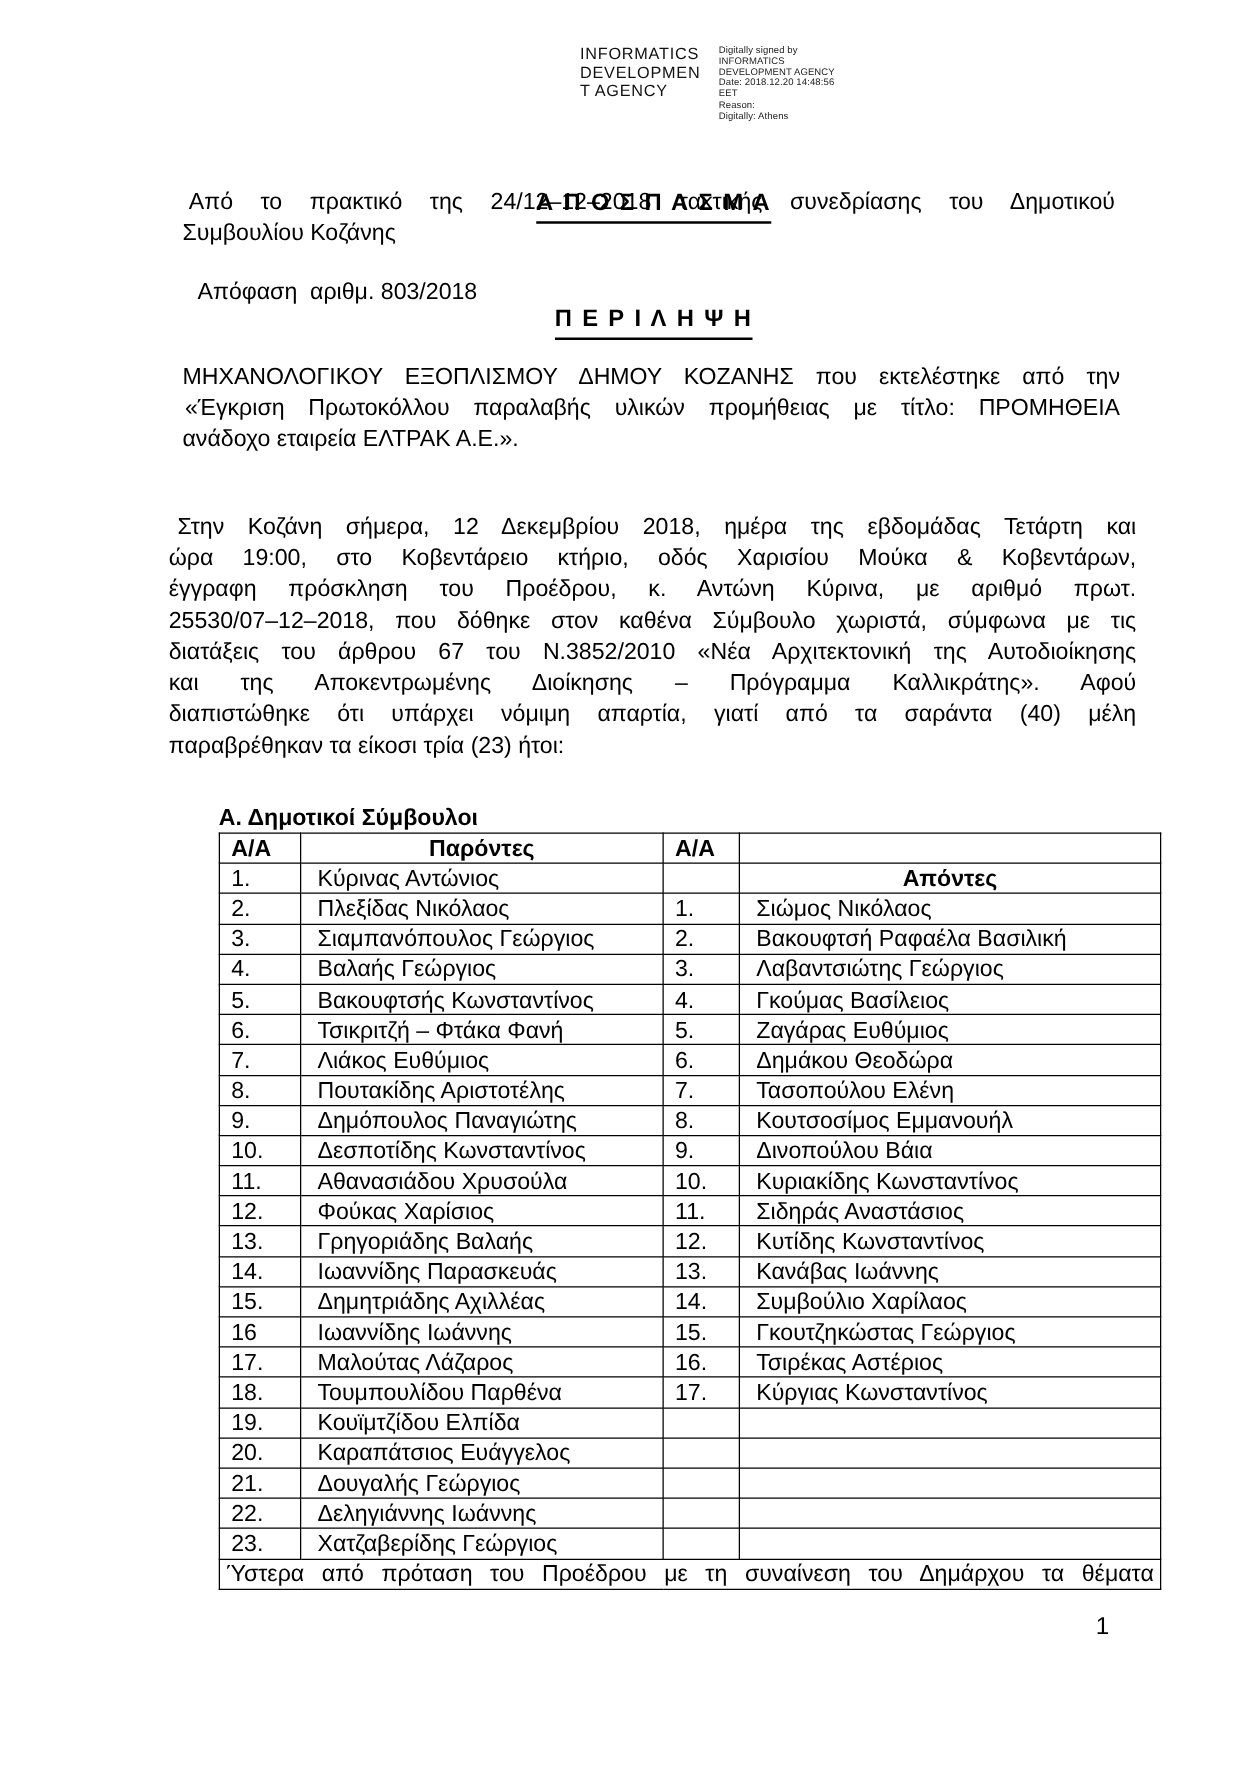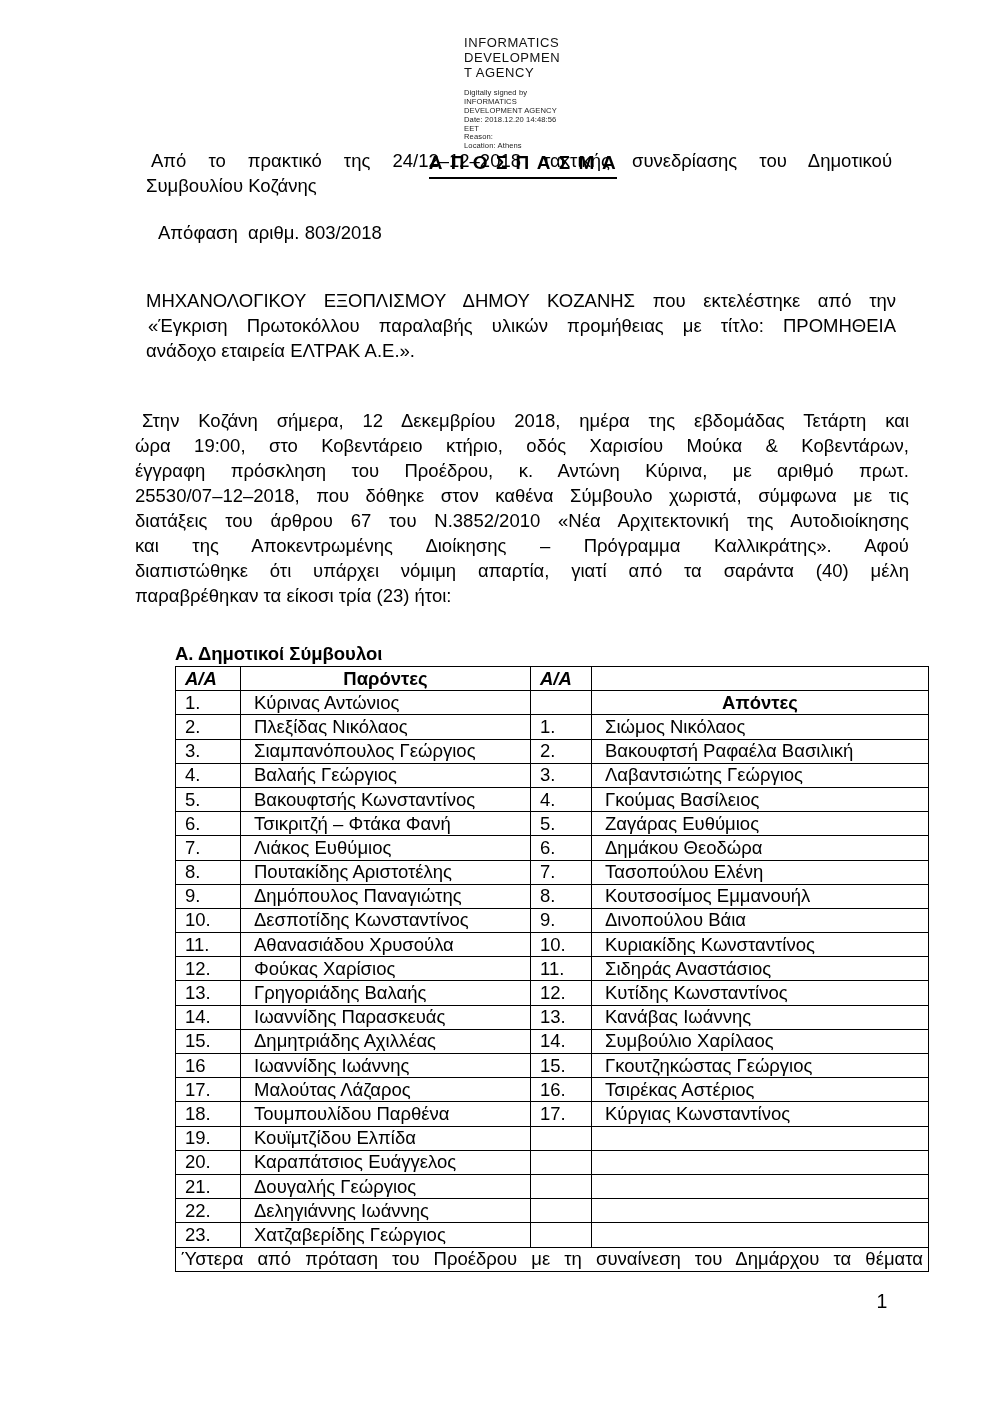--- a/index.html
+++ b/index.html
@@ -9,21 +9,21 @@
     width: 1000px;
     height: 1413px;
     background: #ffffff;
     font-family: "Liberation Sans", "DejaVu Sans", sans-serif;
     color: #000;
     margin: 0 auto;
     overflow: hidden;
   }
 
   
-  .sig { position: absolute; left: 464px; top: 36px; display: flex; gap: 9px; flex-direction: column; }
+  .sig { position: absolute; left: 464px; top: 36px; display: flex; gap: 9px; }
   .sig-agency { width: 102px; font-size: 13px; line-height: 14.8px; letter-spacing: 0.6px; font-weight: 500; color: #111; }
   .sig-details { font-size: 7.6px; line-height: 8.8px; color: #222; letter-spacing: 0.1px; }
 
   
   .doc-title, .summary-title { position: absolute; left: 122px; width: 774px; text-align: center; }
   .doc-title { top: 123px; margin-top: 29px; }
   .summary-title { top: 245px; }
   .doc-title .u, .summary-title .u {
     display: inline-block;
     transform: translateX(14px);
@@ -52,21 +52,21 @@
   .tbl-heading { position: absolute; left: 175px; top: 643px; font-size: 18.5px; font-weight: bold; }
   table.council {
     position: absolute; left: 175px; top: 666px;
     width: 753px; height: 606px;
     border-collapse: collapse; table-layout: fixed;
     font-size: 18.5px;
   }
   table.council td { border: 1.4px solid #000; height: 24px; vertical-align: middle; overflow: hidden; white-space: nowrap; }
   table.council td.num { padding-left: 9px; }
   table.council td.name { padding-left: 13px; }
-  table.council td.aa { font-weight: bold; font-style: italic; padding-left: 9px; }
+  table.council td.aa { font-weight: bold; padding-left: 9px; }
   table.council td.hdr { font-weight: bold; text-align: center; padding-left: 0; }
   table.council td.tfoot-row {
     text-align: justify; text-align-last: justify;
     padding: 0 5px 0 5px; white-space: normal;
   }
 
   .page-num { position: absolute; left: 868px; top: 1290px; width: 28px; text-align: center; font-size: 19.5px; }
 </style>
 </head>
 <body>
@@ -79,35 +79,38 @@
         <div>DEVELOPMEN</div>
         <div>T AGENCY</div>
       </div>
     <div class="sig-details">
         <div>Digitally signed by</div>
         <div>INFORMATICS</div>
         <div>DEVELOPMENT AGENCY</div>
         <div>Date: 2018.12.20 14:48:56</div>
         <div>EET</div>
         <div>Reason:</div>
-        <div>Location: Athens</div>
+        <div>Digitally: Athens</div>
       </div>
   </div>
 
   <div class="doc-title">
     <span class="u">Α Π Ο Σ Π Α Σ Μ Α</span>
   </div>
 
   <div class="para intro">
     <div class="ln first">Από το πρακτικό της 24/12–12–2018 τακτικής συνεδρίασης του Δημοτικού</div>
     <div class="ln last">Συμβουλίου Κοζάνης</div>
   </div>
 
   <div class="para decision">Απόφαση  αριθμ. 803/2018</div>
 
+  <div class="summary-title">
+    <span class="u">Π Ε Ρ Ι Λ Η Ψ Η</span>
+  </div>
 
   <div class="para summary">
     <div class="ln">ΜΗΧΑΝΟΛΟΓΙΚΟΥ ΕΞΟΠΛΙΣΜΟΥ ΔΗΜΟΥ ΚΟΖΑΝΗΣ που εκτελέστηκε από την</div>
     <div class="ln first">«Έγκριση Πρωτοκόλλου παραλαβής υλικών προμήθειας με τίτλο: ΠΡΟΜΗΘΕΙΑ</div>
     <div class="ln last">ανάδοχο εταιρεία ΕΛΤΡΑΚ Α.Ε.».</div>
   </div>
 
   <div class="para body-para">
     <div class="ln first">Στην Κοζάνη σήμερα, 12 Δεκεμβρίου 2018, ημέρα της εβδομάδας Τετάρτη και</div>
     <div class="ln">ώρα 19:00, στο Κοβεντάρειο κτήριο, οδός Χαρισίου Μούκα &amp; Κοβεντάρων,</div>

